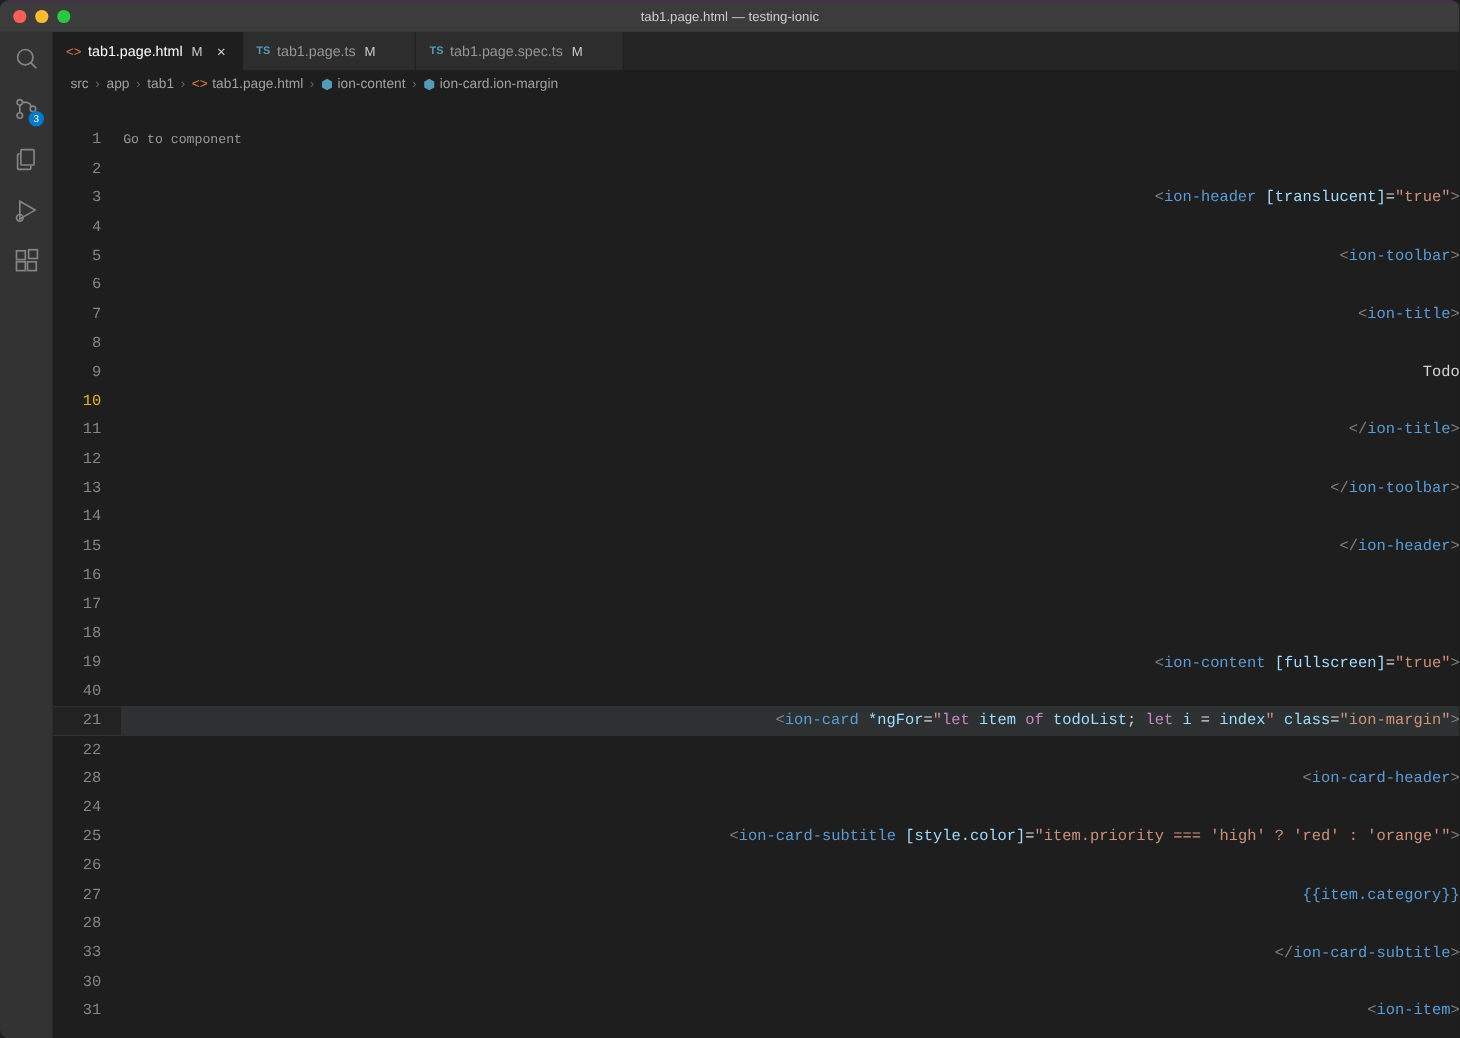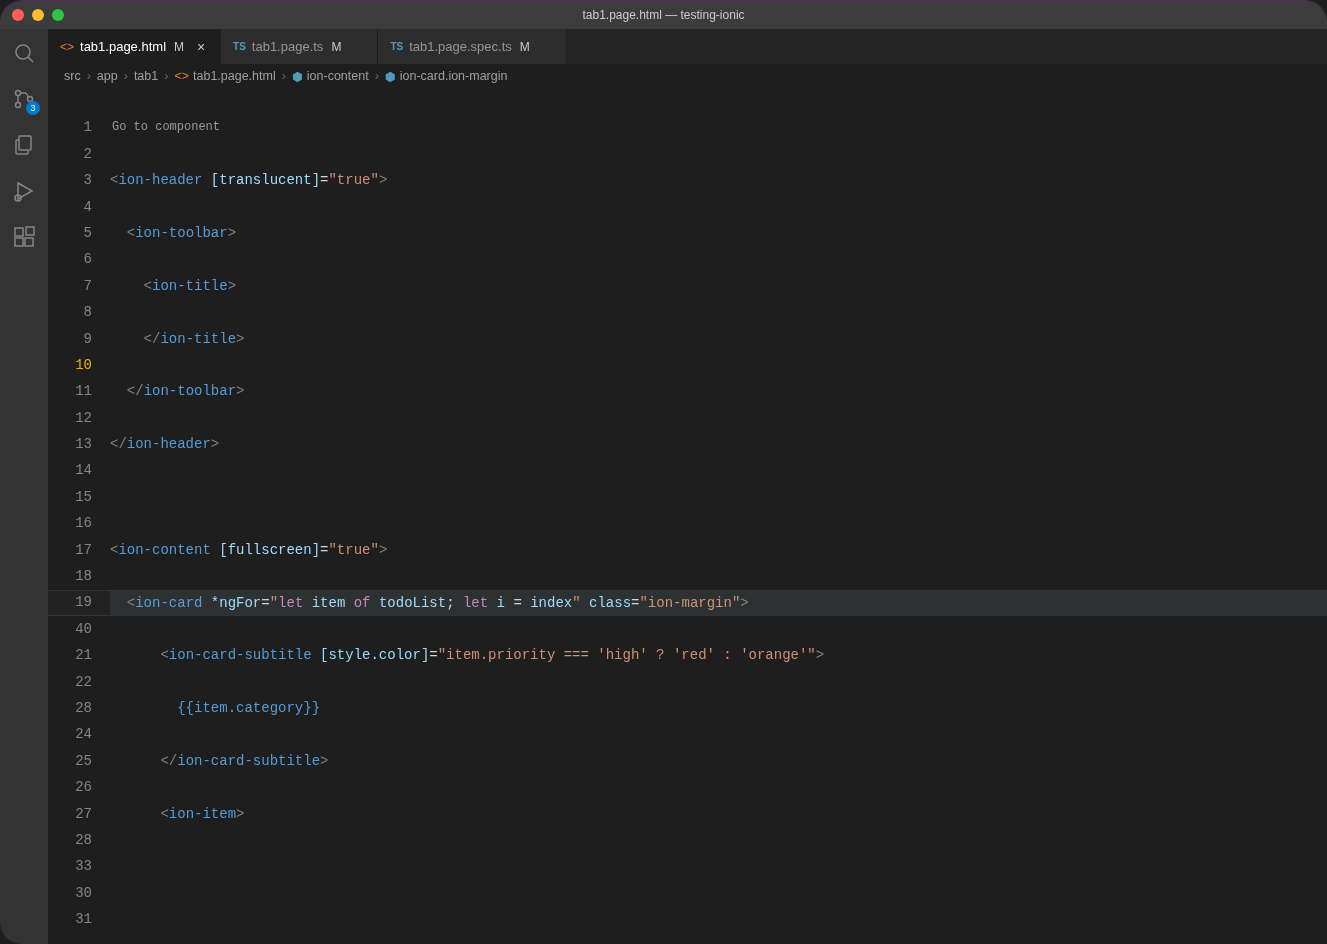--- a/index.html
+++ b/index.html
@@ -10,21 +10,21 @@
     font-size: 13px;
     overflow: hidden;
     width: 1327px;
     height: 944px;
     position: relative;
   }
   .window {
     width: 100%;
     height: 100%;
     background: #1e1e1e;
-    border-radius: 22px;
+    border-radius: 8px;
     overflow: hidden;
     display: flex;
     flex-direction: column;
     border-top: 1px solid #d946ef44;
   }
   .titlebar {
     height: 28px;
     background: #3c3c3c;
     display: flex;
     align-items: center;
@@ -159,20 +159,21 @@
     user-select: none;
   }
   .gutter .ln { height: 26.4px; }
   .gutter .ln.active { color: #eab308; }
   .code {
     flex: 1;
     padding-top: 0;
     white-space: pre;
     color: #d4d4d4;
     position: relative;
+    text-align: right;
   }
   .code-lens {
     color: #999999;
     font-size: 12px;
     height: 26.4px;
     display:flex;
     align-items:center;
     padding-left: 2px;
   }
   .line { height: 26.4px; position: relative;}
@@ -342,26 +343,28 @@
             <div class="ln">28</div>
             <div class="ln">33</div>
             <div class="ln">30</div>
             <div class="ln">31</div>
         </div>
         <div class="code">
 <div class="code-lens">Go to component</div>
 <div class="line"><span class="p">&lt;</span><span class="tg">ion-header</span> <span class="at">[translucent]</span><span class="eq">=</span><span class="st">"true"</span><span class="p">&gt;</span></div>
 <div class="line">  <span class="p">&lt;</span><span class="tg">ion-toolbar</span><span class="p">&gt;</span></div>
 <div class="line">    <span class="p">&lt;</span><span class="tg">ion-title</span><span class="p">&gt;</span></div>
+<div class="line">      <span class="tx">Todo</span></div>
 <div class="line">    <span class="p">&lt;/</span><span class="tg">ion-title</span><span class="p">&gt;</span></div>
 <div class="line">  <span class="p">&lt;/</span><span class="tg">ion-toolbar</span><span class="p">&gt;</span></div>
 <div class="line"><span class="p">&lt;/</span><span class="tg">ion-header</span><span class="p">&gt;</span></div>
 <div class="line"></div>
 <div class="line"><span class="p">&lt;</span><span class="tg">ion-content</span> <span class="at">[fullscreen]</span><span class="eq">=</span><span class="st">"true"</span><span class="p">&gt;</span></div>
 <div class="line hl">  <span class="p">&lt;</span><span class="tg">ion-card</span> <span class="at">*ngFor</span><span class="eq">=</span><span class="st">"</span><span class="kw">let</span><span class="st"> </span><span class="vr">item</span><span class="st"> </span><span class="kw">of</span><span class="st"> </span><span class="vr">todoList</span><span class="op">;</span><span class="st"> </span><span class="kw">let</span><span class="st"> </span><span class="vr">i</span><span class="st"> </span><span class="op">=</span><span class="st"> </span><span class="vr">index</span><span class="st">"</span> <span class="at">class</span><span class="eq">=</span><span class="st">"ion-margin"</span><span class="p">&gt;</span></div>
+<div class="line">    <span class="p">&lt;</span><span class="tg">ion-card-header</span><span class="p">&gt;</span></div>
 <div class="line">      <span class="p">&lt;</span><span class="tg">ion-card-subtitle</span> <span class="at">[style.color]</span><span class="eq">=</span><span class="st">"item.priority === 'high' ? 'red' : 'orange'"</span><span class="p">&gt;</span></div>
 <div class="line">        <span class="dl">{{item.category}}</span></div>
 <div class="line">      <span class="p">&lt;/</span><span class="tg">ion-card-subtitle</span><span class="p">&gt;</span></div>
 <div class="line">      <span class="p">&lt;</span><span class="tg">ion-item</span><span class="p">&gt;</span></div>
 
 
 
 
 
 

